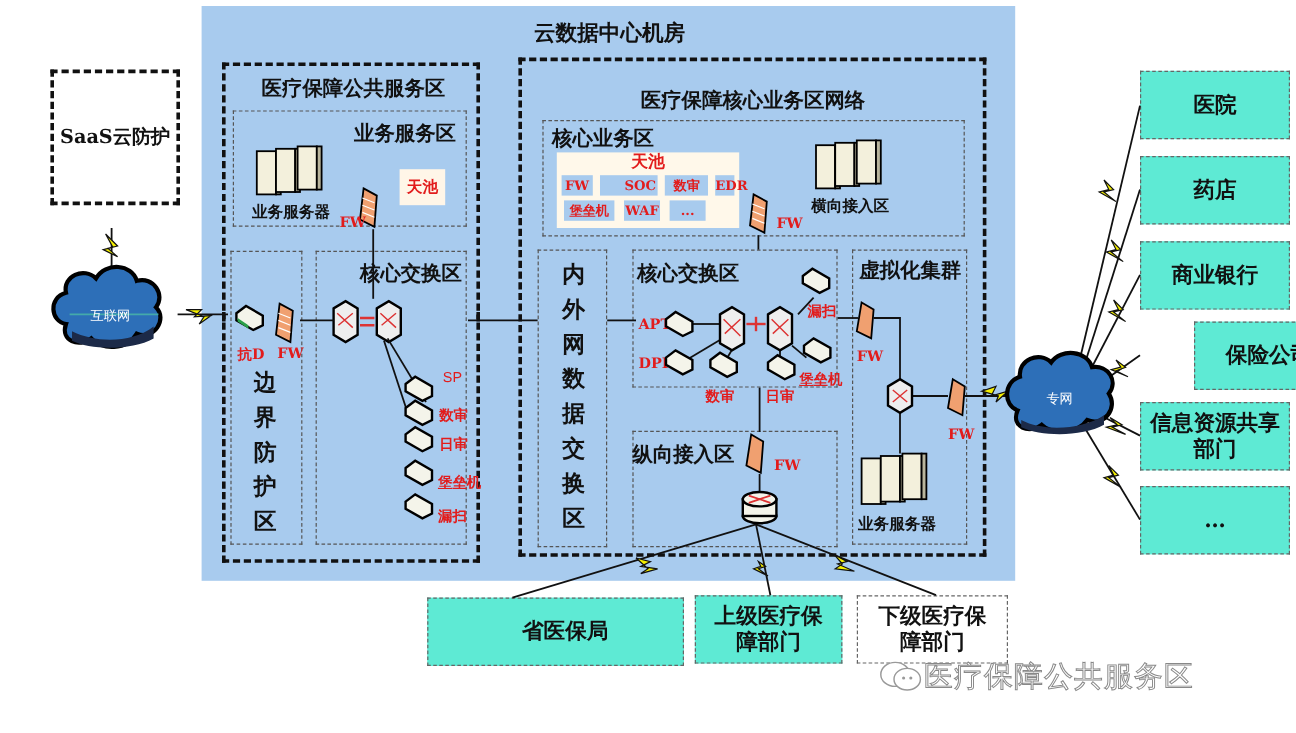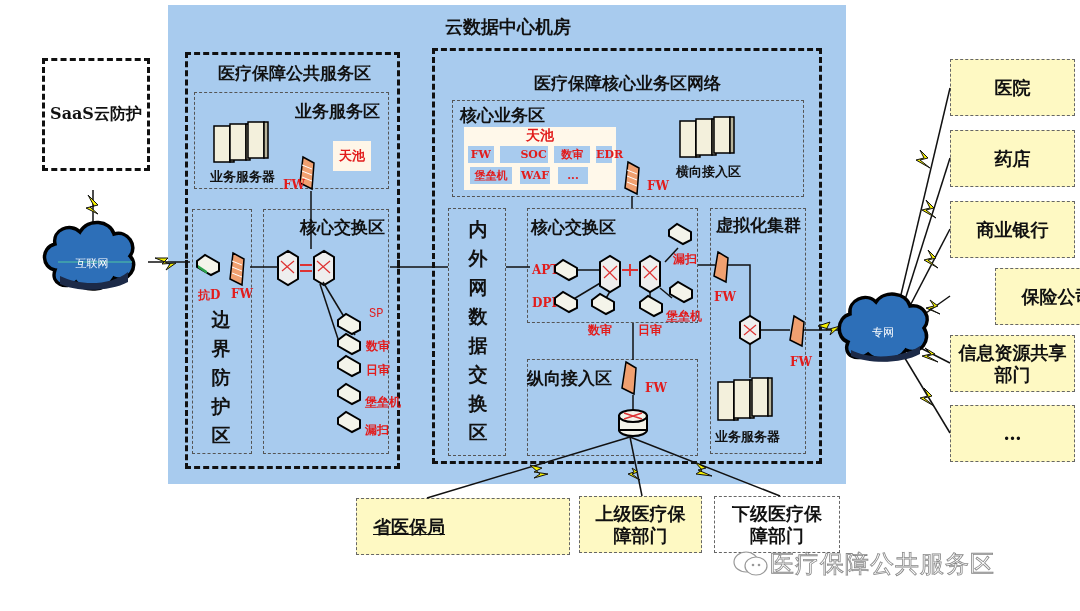--- a/index.html
+++ b/index.html
@@ -4,24 +4,24 @@
 <style>
   html,body{margin:0;padding:0;background:#fff;}
   body{width:1080px;height:611px;position:relative;overflow:hidden;font-family:"DejaVu Serif","Liberation Serif",serif;color:#111;}
   .abs{position:absolute;}
   .bluebg{background:#a8cbee;}
   .dash-thick{border:3px dashed #111;box-sizing:border-box;}
   .dash-thin{border:1.5px dashed #555;box-sizing:border-box;}
   .lbl{font-weight:bold;font-size:17px;white-space:nowrap;}
   .lbl-sm{font-weight:bold;font-size:13px;white-space:nowrap;}
   .red{color:#e21c1c;font-weight:bold;font-size:12px;white-space:nowrap;}
-  .redsans{color:#e21c1c;font-family:Liberation Mono, monospace;font-size:12px;white-space:nowrap;}
+  .redsans{color:#e21c1c;font-family:Liberation Sans, sans-serif;font-size:12px;white-space:nowrap;}
   .vtext{font-weight:bold;font-size:19px;line-height:29px;text-align:center;width:24px;}
   .chip{background:#a8cbee;color:#e21c1c;font-weight:bold;font-size:11px;text-align:center;line-height:17px;height:17px;}
-  .rbox{border:1.5px dashed #666;box-sizing:border-box;display:flex;align-items:center;justify-content:center;text-align:center;font-weight:bold;font-size:18px;line-height:22px;background:#fef9c3;}
+  .rbox{border:1.5px dashed #666;box-sizing:border-box;display:flex;align-items:center;justify-content:center;text-align:center;font-weight:bold;font-size:18px;line-height:22px;background:#5eead4;}
   svg.overlay{position:absolute;left:0;top:0;pointer-events:none;}
   .watermark{font-family:"DejaVu Sans","Liberation Sans",sans-serif;font-size:24px;color:#fff;-webkit-text-stroke:0.8px #888;letter-spacing:1px;white-space:nowrap;}
 </style>
 </head>
 <body>
 
 <div class="abs bluebg" style="left:168px;top:5px;width:678px;height:479px;"></div>
 <div class="abs lbl" style="left:445px;top:15px;font-size:18px;">云数据中心机房</div>
 
 <div class="abs dash-thick" style="left:42px;top:58px;width:108px;height:113px;background:#fff;display:flex;align-items:center;justify-content:center;">
@@ -202,21 +202,21 @@
 </div>
 <div class="abs lbl-sm" style="left:715px;top:428px;">业务服务器</div>
 
 <div class="abs rbox" style="left:950px;top:59px;width:125px;height:57px;">医院</div>
 <div class="abs rbox" style="left:950px;top:130px;width:125px;height:57px;">药店</div>
 <div class="abs rbox" style="left:950px;top:201px;width:125px;height:57px;">商业银行</div>
 <div class="abs rbox" style="left:950px;top:268px;width:125px;height:57px;margin-left:45px;">保险公司</div>
 <div class="abs rbox" style="left:950px;top:335px;width:125px;height:57px;padding:0 3px;">信息资源共享部门</div>
 <div class="abs rbox" style="left:950px;top:405px;width:125px;height:57px;">…</div>
 
-<div class="abs rbox" style="left:356px;top:498px;width:214px;height:57px;justify-content:space-between;padding-left:16px;text-decoration:underline;">
+<div class="abs rbox" style="left:356px;top:498px;width:214px;height:57px;justify-content:center;padding-left:16px;">
   <span>省医保局</span>
 </div>
 <div class="abs rbox" style="left:579px;top:496px;width:123px;height:57px;padding:0 12px;">上级医疗保障部门</div>
 <div class="abs rbox" style="left:714px;top:496px;width:126px;height:57px;padding:0 12px;background:transparent;">下级医疗保障部门</div>
 
 <div class="abs" style="left:732px;top:548px;display:flex;align-items:center;">
   <svg width="38" height="30" viewBox="0 0 38 30">
       <ellipse cx="14" cy="13" rx="12" ry="10" fill="#fff" stroke="#999" stroke-width="1.2"></ellipse>
       <ellipse cx="24" cy="17" rx="11" ry="9" fill="#fff" stroke="#999" stroke-width="1.2"></ellipse>
       <circle cx="21" cy="16" r="1.3" fill="#999"></circle>

